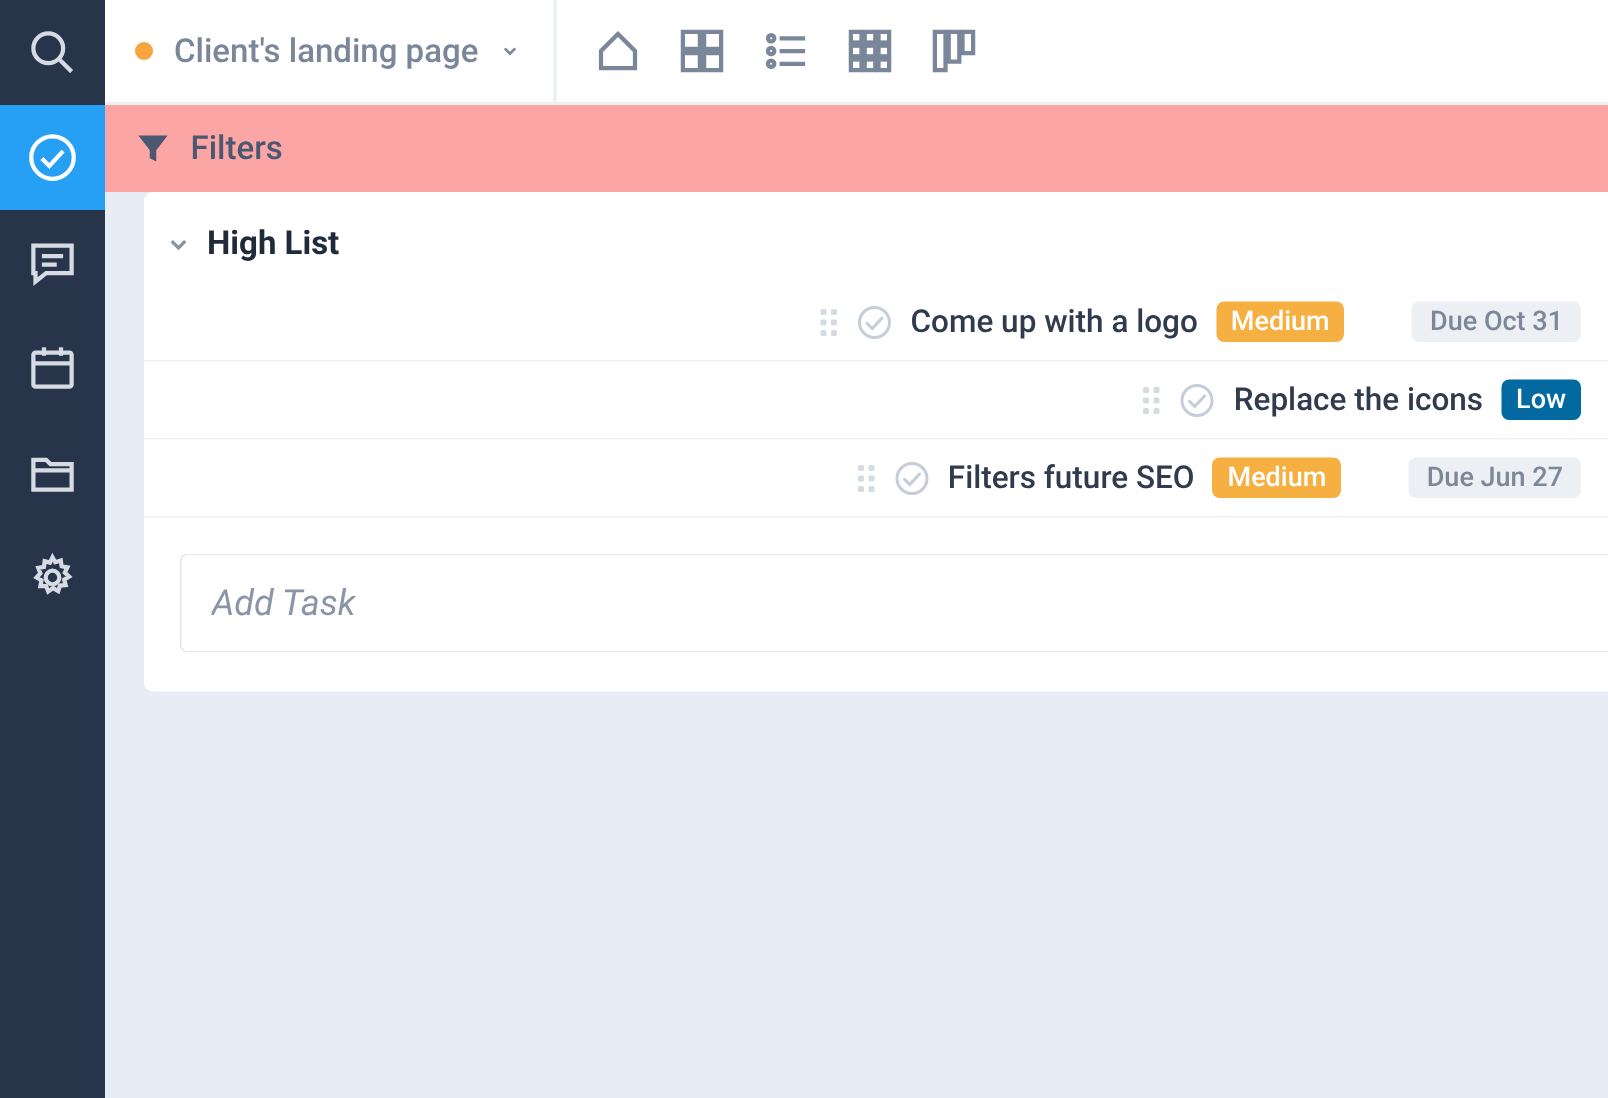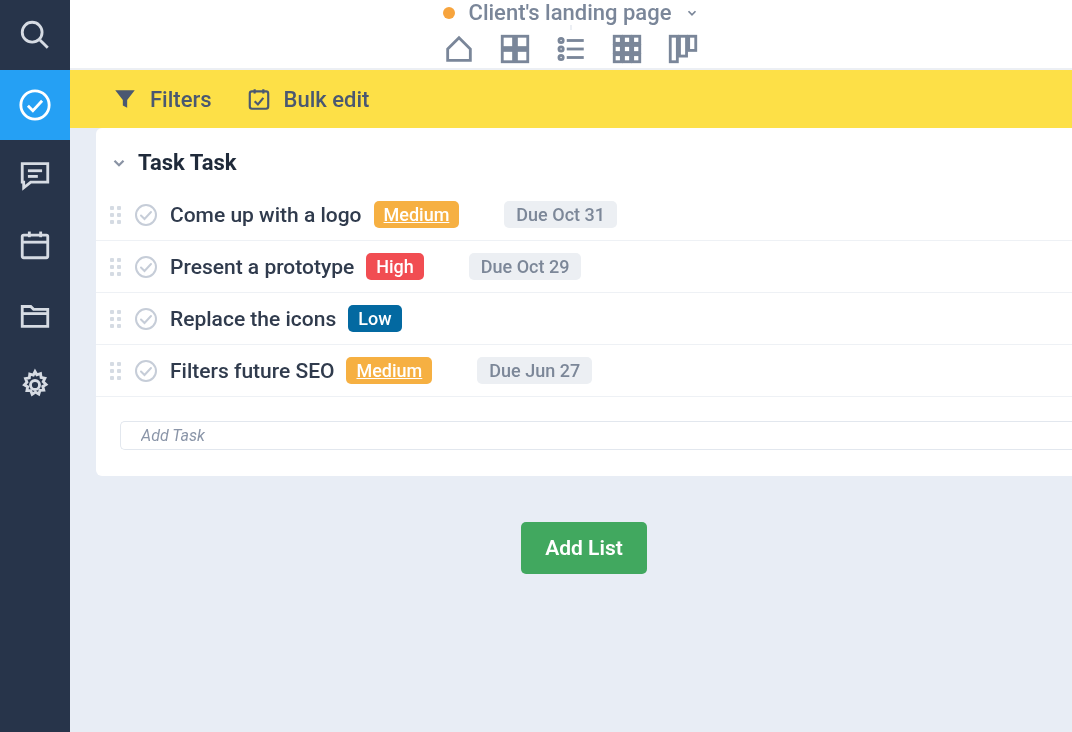--- a/index.html
+++ b/index.html
@@ -10,57 +10,57 @@
   .sidebar { width: 70px; background: #27344a; display: flex; flex-direction: column; align-items: center; }
   .sidebar-item { width: 70px; height: 70px; display: flex; align-items: center; justify-content: center; cursor: pointer; }
   .sidebar-item.active { background: #25a0f4; }
   .sidebar-icon { width: 34px; height: 34px; fill: none; stroke: #d6dbe3; stroke-width: 2; }
   .sidebar-item.active .sidebar-icon { stroke: #ffffff; }
 
   
   .main { flex: 1; display: flex; flex-direction: column; }
 
   
-  .topbar { height: 70px; background: #ffffff; border-bottom: 2px solid #eceff4; display: flex; align-items: center; padding: 0 20px; flex-direction: column; }
+  .topbar { height: 70px; background: #ffffff; border-bottom: 2px solid #eceff4; display: flex; align-items: center; padding: 0 20px; }
   .project-chip { display: flex; align-items: center; gap: 14px; cursor: pointer; }
   .project-dot { width: 12px; height: 12px; border-radius: 50%; background: #f7a43d; display: inline-block; }
   .project-name { font-size: 22px; font-weight: 500; color: #7a8699; }
   .project-caret { width: 14px; height: 14px; }
   .divider { width: 2px; height: 70px; background: #eceff4; margin: 0 22px; }
   .views { display: flex; gap: 18px; }
   .view-btn { width: 38px; height: 38px; display: flex; align-items: center; justify-content: center; cursor: pointer; }
   .view-icon { width: 34px; height: 34px; fill: none; stroke: #7a8699; stroke-width: 2; }
 
   
-  .toolbar { background: #fde047; padding: 16px 42px; display: flex; gap: 34px; }
+  .toolbar { background: #fca5a5; padding: 16px 19px; display: flex; }
   .tool { display: flex; align-items: center; gap: 12px; color: #4a5871; font-size: 22px; font-weight: 500; cursor: pointer; }
   .tool-icon { width: 26px; height: 26px; fill: #4a5871; stroke: #4a5871; }
 
   
   .content { flex: 1; background: #e8edf5; padding: 0 0 30px 26px; }
   .list-card { background: #ffffff; border-radius: 6px 0 0 6px; padding: 22px 0 26px 0; }
   .list-header { display: flex; align-items: center; gap: 10px; padding: 0 0 14px 14px; cursor: pointer; }
   .list-header .chev { width: 18px; height: 18px; }
   .list-title { font-size: 22px; font-weight: 700; color: #1f2a3a; }
 
-  .task-row { display: flex; align-items: center; gap: 12px; padding: 12px 18px 12px 14px; border-bottom: 1px solid #eef1f5; }
+  .task-row { display: flex; align-items: center; gap: 12px; padding: 12px 18px 12px 14px; border-bottom: 1px solid #eef1f5; justify-content: flex-end; }
   .drag-handle { width: 12px; display: grid; grid-template-columns: 4px 4px; grid-template-rows: 4px 4px 4px; gap: 3px; cursor: grab; }
   .drag-handle span { width: 4px; height: 4px; background: #d5dbe3; border-radius: 1px; }
   .check-circle { width: 24px; height: 24px; flex-shrink: 0; }
   .check-circle circle { fill: none; stroke: #c6cdd8; stroke-width: 2; }
   .check-circle polyline { fill: none; stroke: #c6cdd8; stroke-width: 2; stroke-linecap: round; }
   .task-title { font-size: 21px; color: #303b4d; font-weight: 500; }
   .pill { display: inline-block; padding: 3px 10px; border-radius: 5px; font-size: 18px; font-weight: 500; color: #fff; }
-  .pill-medium { background: #f6b042; text-decoration: underline; }
+  .pill-medium { background: #f6b042; }
   .pill-high   { background: #f14d52; }
   .pill-low    { background: #0369a1; }
   .due { display: inline-block; padding: 3px 12px; border-radius: 5px; background: #eceff3; color: #7c8798; font-size: 18px; font-weight: 500; margin-left: 33px; }
 
   .add-task-row { margin: 24px 0 0 24px; }
-  .add-task-input { width: 100%; border: 1px solid #e2e7ee; border-right: 0; border-radius: 5px 0 0 5px; padding: 4px 20px; font-size: 16px; font-style: italic; color: #a16207; outline: none; }
+  .add-task-input { width: 100%; border: 1px solid #e2e7ee; border-right: 0; border-radius: 5px 0 0 5px; padding: 18px 20px; font-size: 24px; font-style: italic; color: #a16207; outline: none; }
   .add-task-input::placeholder { color: #8a95a8; font-style: italic; }
 
   .add-list-wrap { display: flex; justify-content: center; margin-top: 46px; }
   .add-list-btn { background: #41a85f; color: #fff; border: none; border-radius: 5px; padding: 14px 24px; font-size: 21px; font-weight: 600; cursor: pointer; }
 </style>
 </head>
 <body>
 
 <div class="app">
 
@@ -167,39 +167,30 @@
       </div>
     </div>
 
     <div class="toolbar">
       <div class="tool">
         <svg class="tool-icon" viewBox="0 0 24 24" style="stroke:none;">
             <path d="M3 4 H21 L14 13 V20 L10 18 V13 Z"></path>
           </svg>
         <span>Filters</span>
       </div>
-      <div class="tool">
-        <svg class="tool-icon" viewBox="0 0 24 24" style="fill:none;stroke-width:2;">
-            <rect x="3.5" y="5" width="17" height="16" rx="2"></rect>
-            <line x1="8" y1="3" x2="8" y2="7"></line>
-            <line x1="16" y1="3" x2="16" y2="7"></line>
-            <polyline points="8,14 11,17 16,11"></polyline>
-          </svg>
-        <span>Bulk edit</span>
-      </div>
     </div>
 
     <div class="content">
       <div class="list-card">
 
         <div class="list-header">
           <svg class="chev" viewBox="0 0 24 24" style="stroke:#8a93a4;stroke-width:3;fill:none;">
               <polyline points="6 9 12 15 18 9"></polyline>
             </svg>
-          <span class="list-title">Task Task</span>
+          <span class="list-title">High List</span>
         </div>
 
         <div id="tasks-container">
             <div class="task-row">
               <div class="drag-handle">
                 <span></span>
                 <span></span>
                 <span></span>
                 <span></span>
                 <span></span>
@@ -219,37 +210,20 @@
                 <span></span>
                 <span></span>
                 <span></span>
                 <span></span>
                 <span></span>
               </div>
               <svg class="check-circle" viewBox="0 0 24 24">
                 <circle cx="12" cy="12" r="10"></circle>
                 <polyline points="7,12.5 10.5,16 17,9"></polyline>
               </svg>
-              <span class="task-title">Present a prototype</span>
-              <span class="pill pill-high">High</span>
-              <span class="due">Due Oct 29</span>
-            </div>
-            <div class="task-row">
-              <div class="drag-handle">
-                <span></span>
-                <span></span>
-                <span></span>
-                <span></span>
-                <span></span>
-                <span></span>
-              </div>
-              <svg class="check-circle" viewBox="0 0 24 24">
-                <circle cx="12" cy="12" r="10"></circle>
-                <polyline points="7,12.5 10.5,16 17,9"></polyline>
-              </svg>
               <span class="task-title">Replace the icons</span>
               <span class="pill pill-low">Low</span>
             </div>
             <div class="task-row">
               <div class="drag-handle">
                 <span></span>
                 <span></span>
                 <span></span>
                 <span></span>
                 <span></span>
@@ -264,19 +238,16 @@
               <span class="due">Due Jun 27</span>
             </div>
           </div>
 
         <div class="add-task-row">
           <input class="add-task-input" type="text" placeholder="Add Task" style="">
         </div>
 
       </div>
 
-      <div class="add-list-wrap">
-        <button class="add-list-btn">Add List</button>
-      </div>
     </div>
 
   </div>
 </div>
 
 </body></html>

